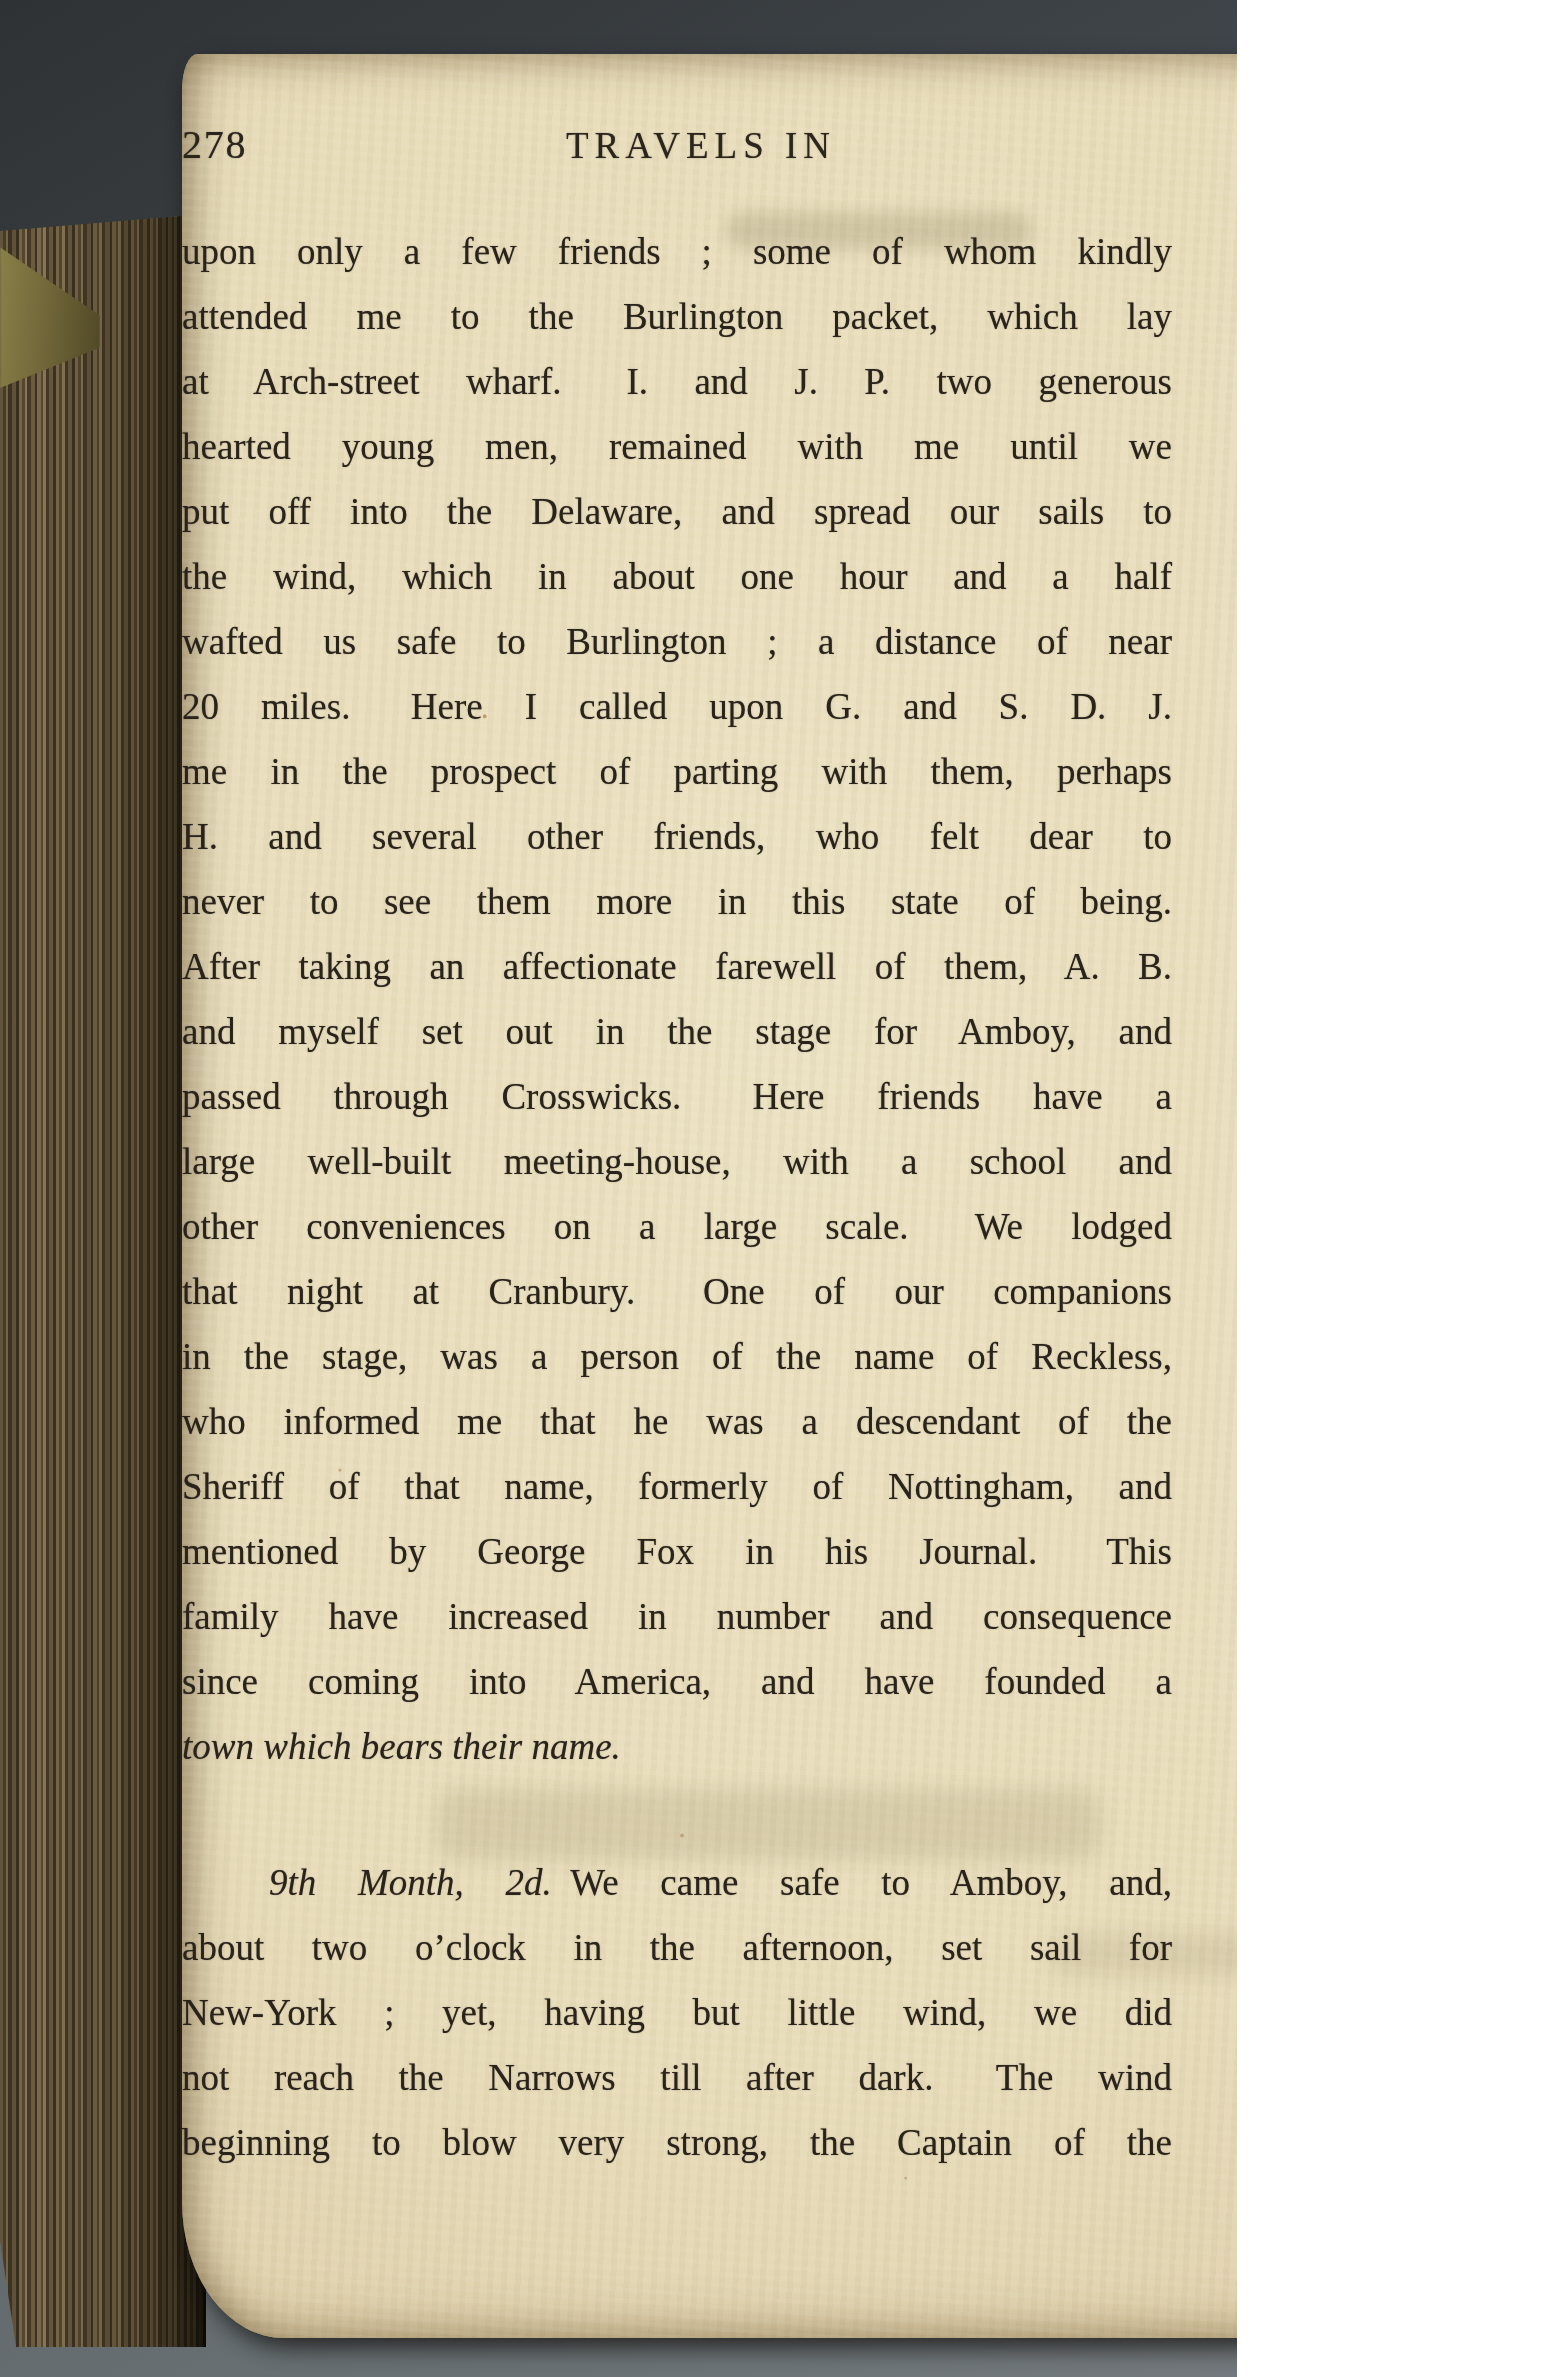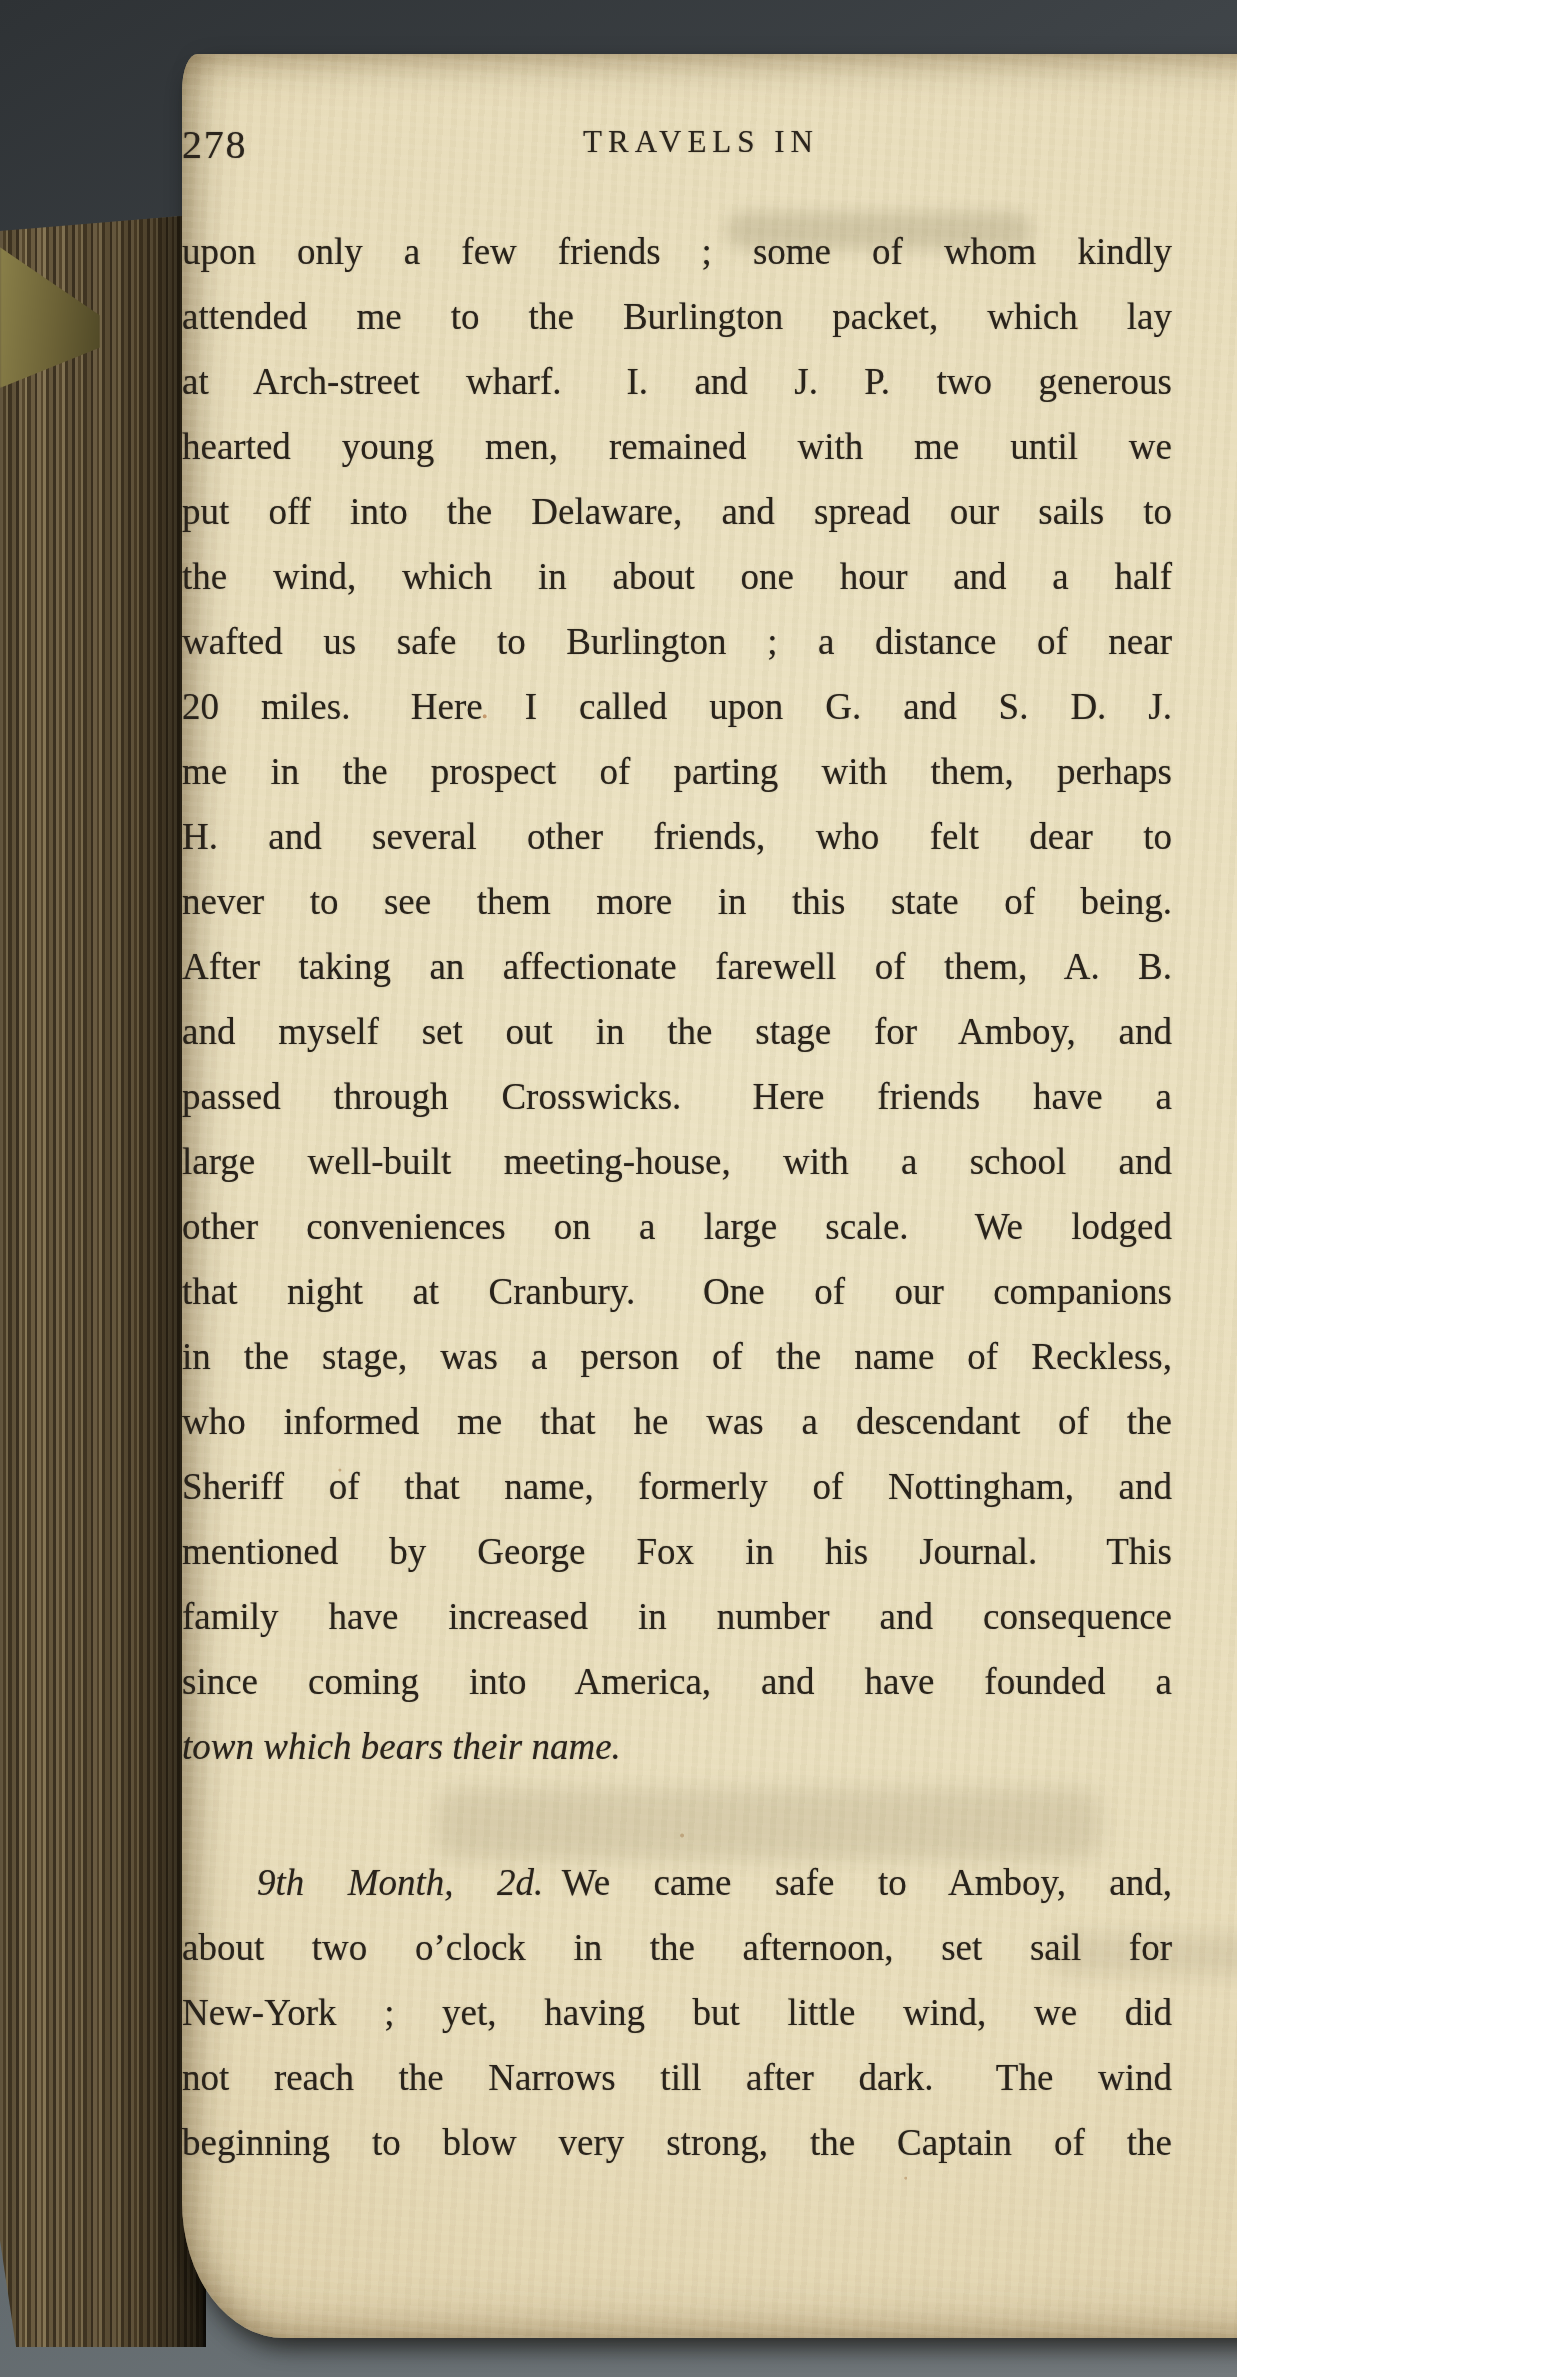--- a/index.html
+++ b/index.html
@@ -69,31 +69,31 @@
   .ghost.g2{left:255px;top:1735px;width:663px;height:71px;background:rgba(115,100,66,.14);filter:blur(10.2px);}
   .ghost.g3{left:867px;top:1879px;width:357px;height:43px;background:rgba(115,100,66,.12);filter:blur(9.4px);}
 
   .page-header{position:absolute;left:182px;top:121px;width:990px;height:54px;color:#2b251d;}
   .page-number{
     position:absolute;left:0;top:0;font-size:40px;letter-spacing:1.7px;
     text-shadow:0 0 1.3px rgba(43,37,29,.6);
   }
   .running-head{
     position:absolute;left:0;right:0;top:3.4px;text-align:center;
-    font-size:31px;letter-spacing:6px;transform:translateX(24px);
+    font-size:37px;letter-spacing:6px;transform:translateX(24px);
     text-shadow:0 0 1.3px rgba(43,37,29,.55);
   }
   .body-text{
     position:absolute;left:182px;top:219px;width:990px;
     font-size:37px;line-height:65px;color:#29231b;
     text-shadow:0 0 1.2px rgba(41,35,27,.5);
   }
   .line{height:65px;text-align:justify;text-align-last:justify;overflow:visible;}
   .line.last{text-align-last:left;font-style:italic;}
-  .line.indent{text-indent:75px;}
+  .line.indent{text-indent:75px;padding-left:12px;}
   .line .it{font-style:italic;}
   .para2{margin-top:71px;}
 </style>
 </head>
 <body>
 
 <div class="scene">
   <div class="fore-edge"></div>
   <div class="cover-sliver"></div>
   <div class="next-page"></div>

